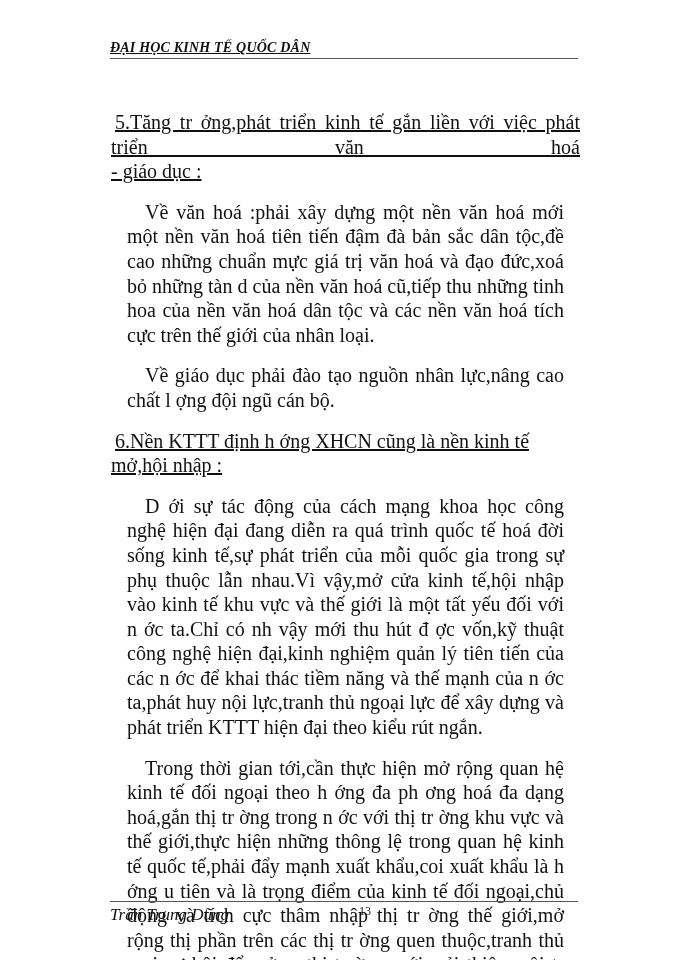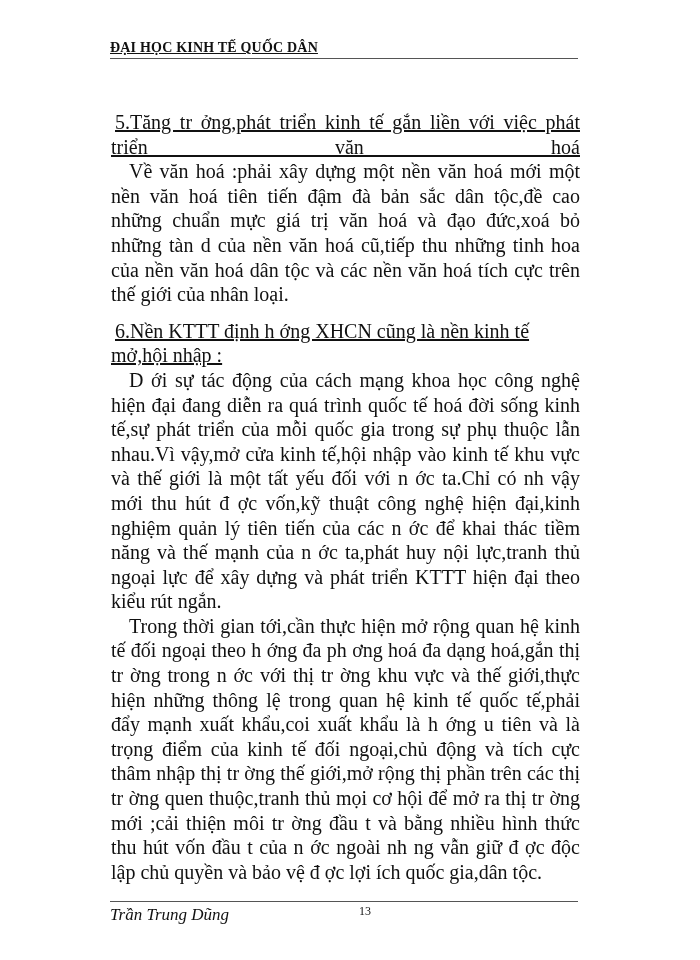--- a/index.html
+++ b/index.html
@@ -1,44 +1,46 @@
 <!DOCTYPE html>
 <html><head>
 <meta charset="utf-8">
 <style>
   html, body { margin:0; padding:0; background:#ffffff; }
   body { width:700px; height:960px; position:relative; overflow:hidden;
          font-family:"Liberation Serif", "DejaVu Serif", serif; color:#111; }
   .page { position:absolute; left:0; top:0; width:700px; height:960px; background:#fff; }
   .header { position:absolute; left:110px; top:38px; width:468px; height:20px;
             border-bottom:1px solid #555; }
-  .header-text { font-weight:bold; font-size:14px; letter-spacing:0.2px;
+  .header-text { font-style:italic; font-weight:bold; font-size:14px; letter-spacing:0.2px;
                  text-decoration:underline; position:absolute; left:0; top:2px; white-space:nowrap; }
   .body { position:absolute; left:111px; top:110px; width:469px; font-size:20px; line-height:24.6px; }
   .h { text-decoration:underline; text-align:justify; text-align-last:justify; white-space:normal; }
   .h.first { text-indent:4px; }
   .h2 { text-decoration:underline; margin-top:12px; text-indent:4px; }
-  .p { text-align:justify; text-indent:18px; margin:0; }
+  .p { text-align:justify; text-indent:18px; margin:16px; }
   .h-line2 { text-align:left; text-align-last:left; }
   .footer { position:absolute; left:110px; top:901px; width:468px; border-top:1px solid #555; height:30px; }
   .footer-author { position:absolute; left:0; top:3px; font-style:italic; font-weight:normal; font-size:17px; white-space:nowrap; }
   .footer-page { position:absolute; left:226px; top:2px; font-size:12px;margin-left:23px; }
 </style>
 </head>
 <body>
 
 <div class="page">
 
   <div class="header">
     <span class="header-text">ĐẠI HỌC KINH TẾ QUỐC DÂN</span>
   </div>
 
   <div class="body">
     <div class="h first">5.Tăng tr   ởng,phát  triển kinh tế gắn liền với việc phát triển văn hoá</div>
+    <div class="h h-line2">- giáo dục :</div>
     <p class="p">Về văn hoá :phải xây dựng một nền văn hoá mới một nền văn hoá tiên tiến đậm đà bản sắc dân tộc,đề cao những chuẩn mực giá trị văn hoá và đạo đức,xoá bỏ những tàn d      của nền văn hoá cũ,tiếp thu những tinh hoa của nền văn hoá dân tộc và các nền văn hoá tích cực trên thế giới của nhân loại.</p>
+    <p class="p">Về giáo dục phải đào tạo nguồn nhân lực,nâng cao chất l    ợng đội ngũ cán bộ.</p>
 
     <div class="h2">6.Nền KTTT định h    ớng XHCN cũng là nền kinh tế mở,hội nhập :</div>
     <p class="p">D    ới sự tác động của cách mạng khoa học công nghệ hiện đại đang diễn ra quá trình quốc tế hoá đời sống kinh tế,sự phát triển của mỗi quốc gia trong sự phụ thuộc lẫn nhau.Vì vậy,mở cửa kinh tế,hội nhập vào kinh tế khu vực và thế giới là một tất yếu đối với n    ớc ta.Chỉ có nh     vậy mới thu hút đ  ợc   vốn,kỹ thuật công nghệ hiện đại,kinh nghiệm quản lý tiên tiến của các n    ớc để khai thác tiềm năng và thế mạnh của n     ớc ta,phát huy nội lực,tranh thủ ngoại lực để xây dựng và phát triển KTTT hiện đại theo kiểu rút ngắn.</p>
     <p class="p">Trong thời gian tới,cần thực hiện mở rộng quan hệ kinh tế đối ngoại theo h   ớng đa ph    ơng hoá đa dạng hoá,gắn thị tr  ờng   trong n  ớc  với thị tr    ờng khu vực và thế giới,thực hiện những thông lệ trong quan hệ kinh tế quốc tế,phải đẩy mạnh xuất khẩu,coi xuất khẩu là h    ớng   u   tiên và là trọng điểm của kinh tế đối ngoại,chủ động và tích cực thâm nhập thị tr    ờng thế giới,mở rộng thị phần trên các thị tr    ờng quen thuộc,tranh thủ mọi cơ hội để mở ra thị tr    ờng mới ;cải thiện môi tr    ờng đầu t      và bằng nhiều hình thức thu hút vốn đầu t     của n  ớc  ngoài nh    ng vẫn giữ đ    ợc độc lập chủ quyền và bảo vệ đ    ợc lợi ích quốc gia,dân tộc.</p>
   </div>
 
   <div class="footer">
     <span class="footer-author">Trần Trung Dũng</span>
     <span class="footer-page">13</span>
   </div>

